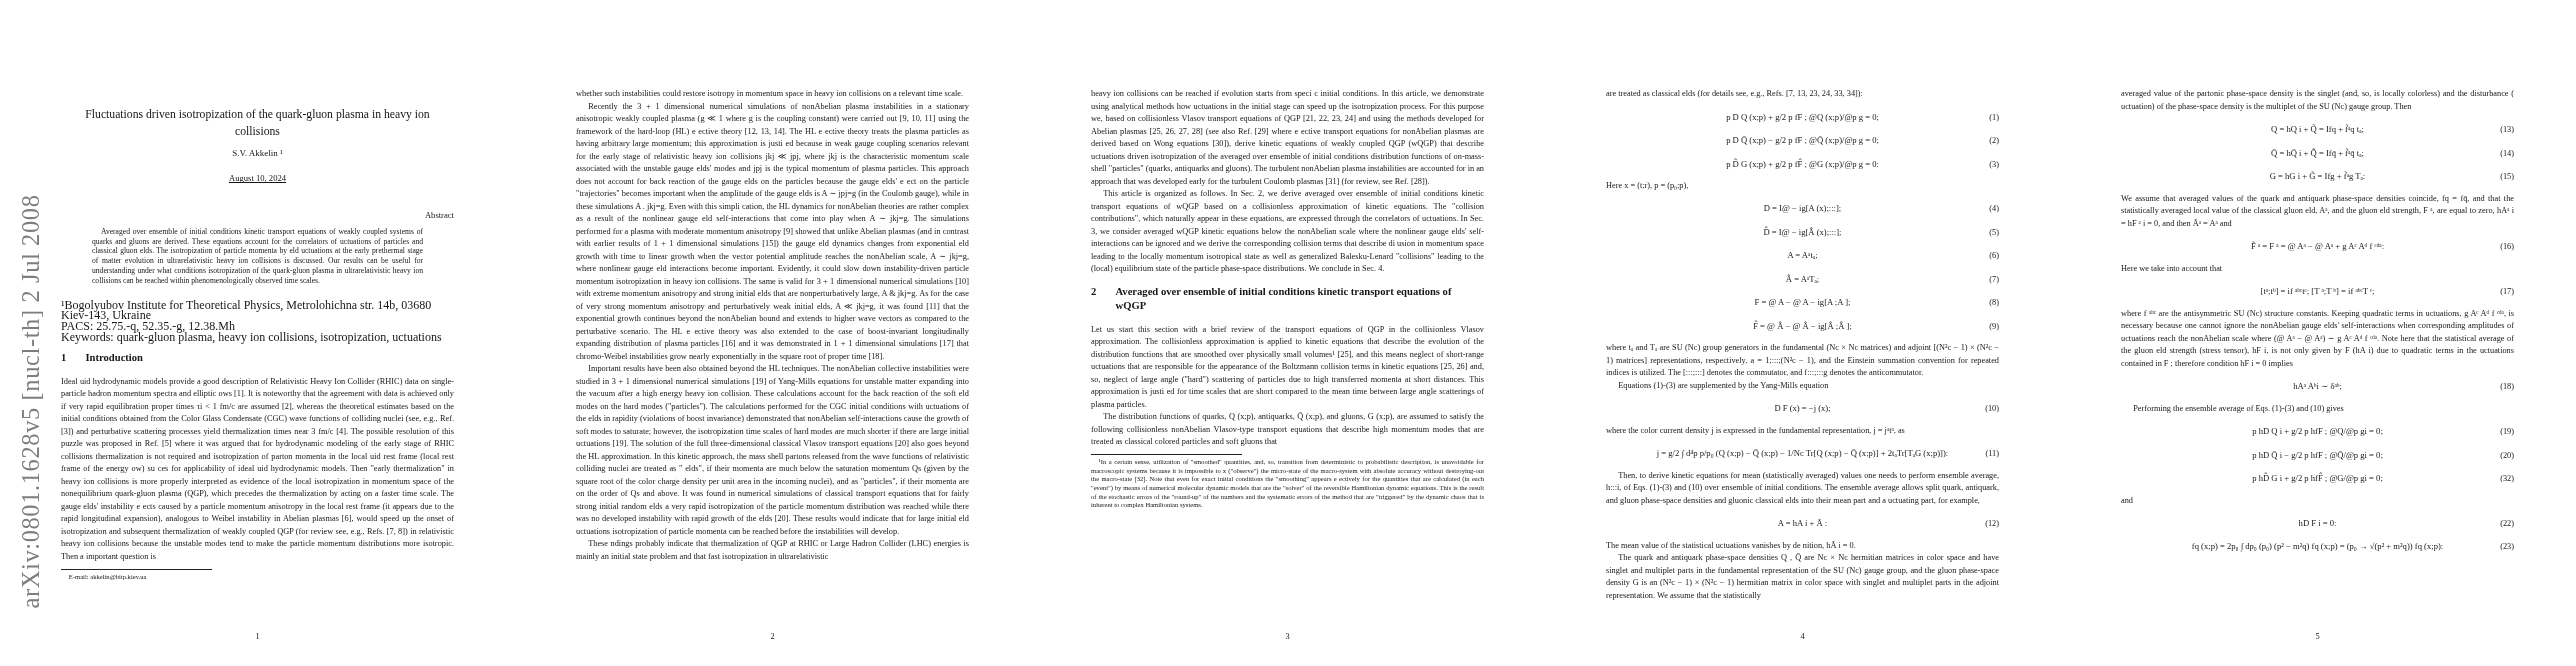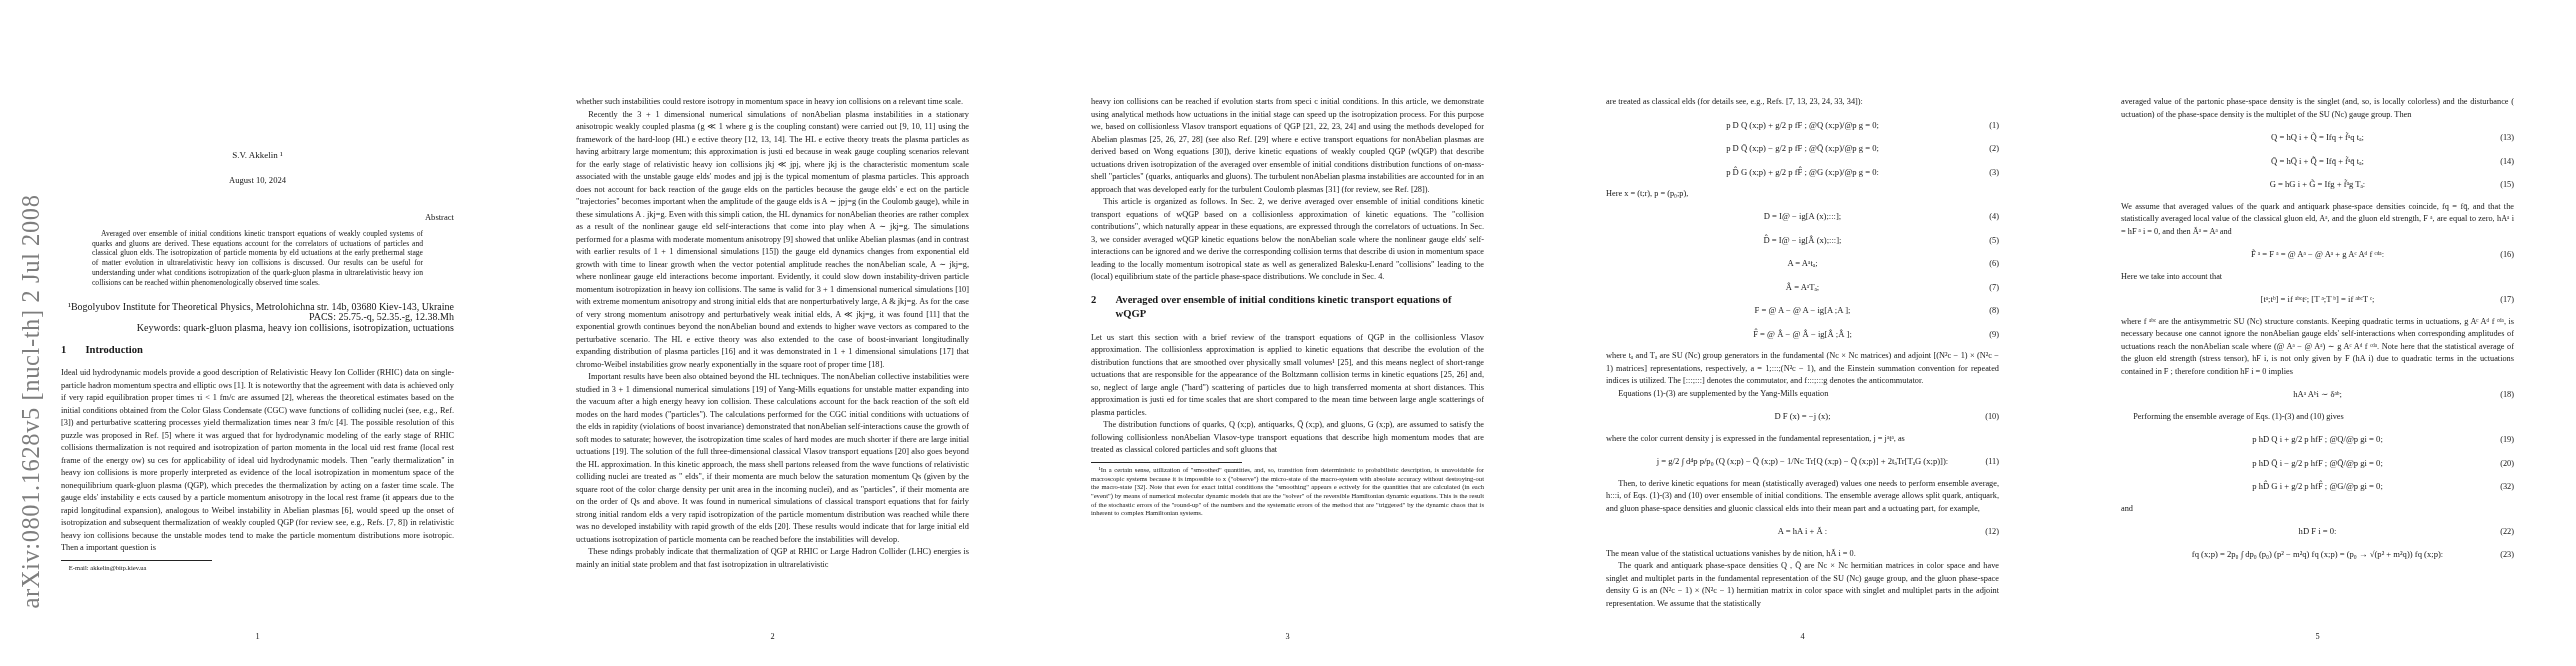--- a/index.html
+++ b/index.html
@@ -1,34 +1,34 @@
 <!DOCTYPE html>
 <html style="font-size:9px"><head>
 <meta charset="utf-8">
 <style>
   html,body { margin:0; padding:0; background:#ffffff; }
   .canvas { position:relative; width:2576px; height:667px; background:#fff; display:flex;
             font-family:"Liberation Serif","DejaVu Serif",serif; color:#161616; }
   .page { position:relative; width:515px; height:667px; flex:0 0 515px; overflow:hidden; background:#fff; }
-  .page-content { padding:60px 61px 0 61px;margin-top:36px; }
+  .page-content { padding:88px 61px 0 61px; }
   .page-p1 .page-content { padding-top:106px; }
 
   
   .arxiv-side { position:absolute; left:16.7px; top:653px; width:503px;
                 transform:rotate(-90deg); transform-origin:0 0;
                 font-size:24.5px; color:#7e7e7e; white-space:nowrap; text-align:center; letter-spacing:0.6px; }
 
   
   .blk { margin:0; }
   .title   { font-size:11.7px; line-height:17px; text-align:center; max-width:361px; margin:0 auto; }
   .author  { font-size:9px; text-align:center; margin-top:7.8px; }
-  .date    { font-size:8.6px; text-align:center; margin-top:15.6px; }
+  .date    { font-size:8.6px; text-align:center; margin-top:15.6px;text-decoration:underline; }
   .abshead { font-size:8.6px; text-align:right; margin-top:27px; }
   .abstract{ font-size:7.6px; line-height:9.7px; text-align:justify; text-indent:9px; margin:6.7px 31px 0 31px; }
-  .center  { font-size:10px; line-height:10.6px; text-align:right; }
+  .center  { font-size:12px; line-height:10.6px; text-align:left; }
   .abstract + .center { margin-top:14.5px; }
   .sec { display:flex; font-weight:bold; font-size:10.6px; line-height:14.5px; margin:9px 0 10px 0; }
   .sec-num { flex:0 0 24.5px; }
   .p, .pn { font-size:8.3px; line-height:12.5px; text-align:justify; }
   .p  { text-indent:12.2px;font-family:Liberation Serif, serif; }
   .pn { text-indent:0; }
   .plain { font-size:8.3px; line-height:12.2px; margin:9px 0; }
   .eq { position:relative; display:flex; justify-content:center; align-items:center;
         font-size:8.6px; min-height:14.5px; margin:9px 0; padding:0 19px; }
   .eq-body { text-align:left; }
@@ -38,20 +38,21 @@
   .fn { font-size:6.6px; line-height:8.7px; text-align:justify; text-indent:7.8px; margin-top:2.8px; }
   .page-num { position:absolute; bottom:25.6px; left:0; right:0; text-align:center; font-size:8.3px; color:#161616; }
 </style>
 </head>
 <body>
 
 <div class="canvas">
   <div class="page page-p1">
     <div class="arxiv-side">arXiv:0801.1628v5  [nucl-th]  2 Jul 2008</div>
     <div class="page-content">
+        <div class="blk title">Fluctuations driven isotropization of the quark-gluon plasma in heavy ion collisions</div>
         <div class="blk author">S.V. Akkelin ¹</div>
         <div class="blk date">August 10, 2024</div>
         <div class="blk abshead">Abstract</div>
         <div class="blk abstract">Averaged over ensemble of initial conditions kinetic transport equations of weakly coupled systems of quarks and gluons are derived. These equations account for the correlators of uctuations of particles and classical gluon elds. The isotropization of particle momenta by eld uctuations at the early prethermal stage of matter evolution in ultrarelativistic heavy ion collisions is discussed. Our results can be useful for understanding under what conditions isotropization of the quark-gluon plasma in ultrarelativistic heavy ion collisions can be reached within phenomenologically observed time scales.</div>
         <div class="blk center">¹Bogolyubov Institute for Theoretical Physics, Metrolohichna str. 14b, 03680 Kiev-143, Ukraine</div>
         <div class="blk center">PACS: 25.75.-q, 52.35.-g, 12.38.Mh</div>
         <div class="blk center">Keywords: quark-gluon plasma, heavy ion collisions, isotropization, uctuations</div>
         <div class="blk sec">
           <span class="sec-num">1</span>
           <span class="sec-title">Introduction</span>

